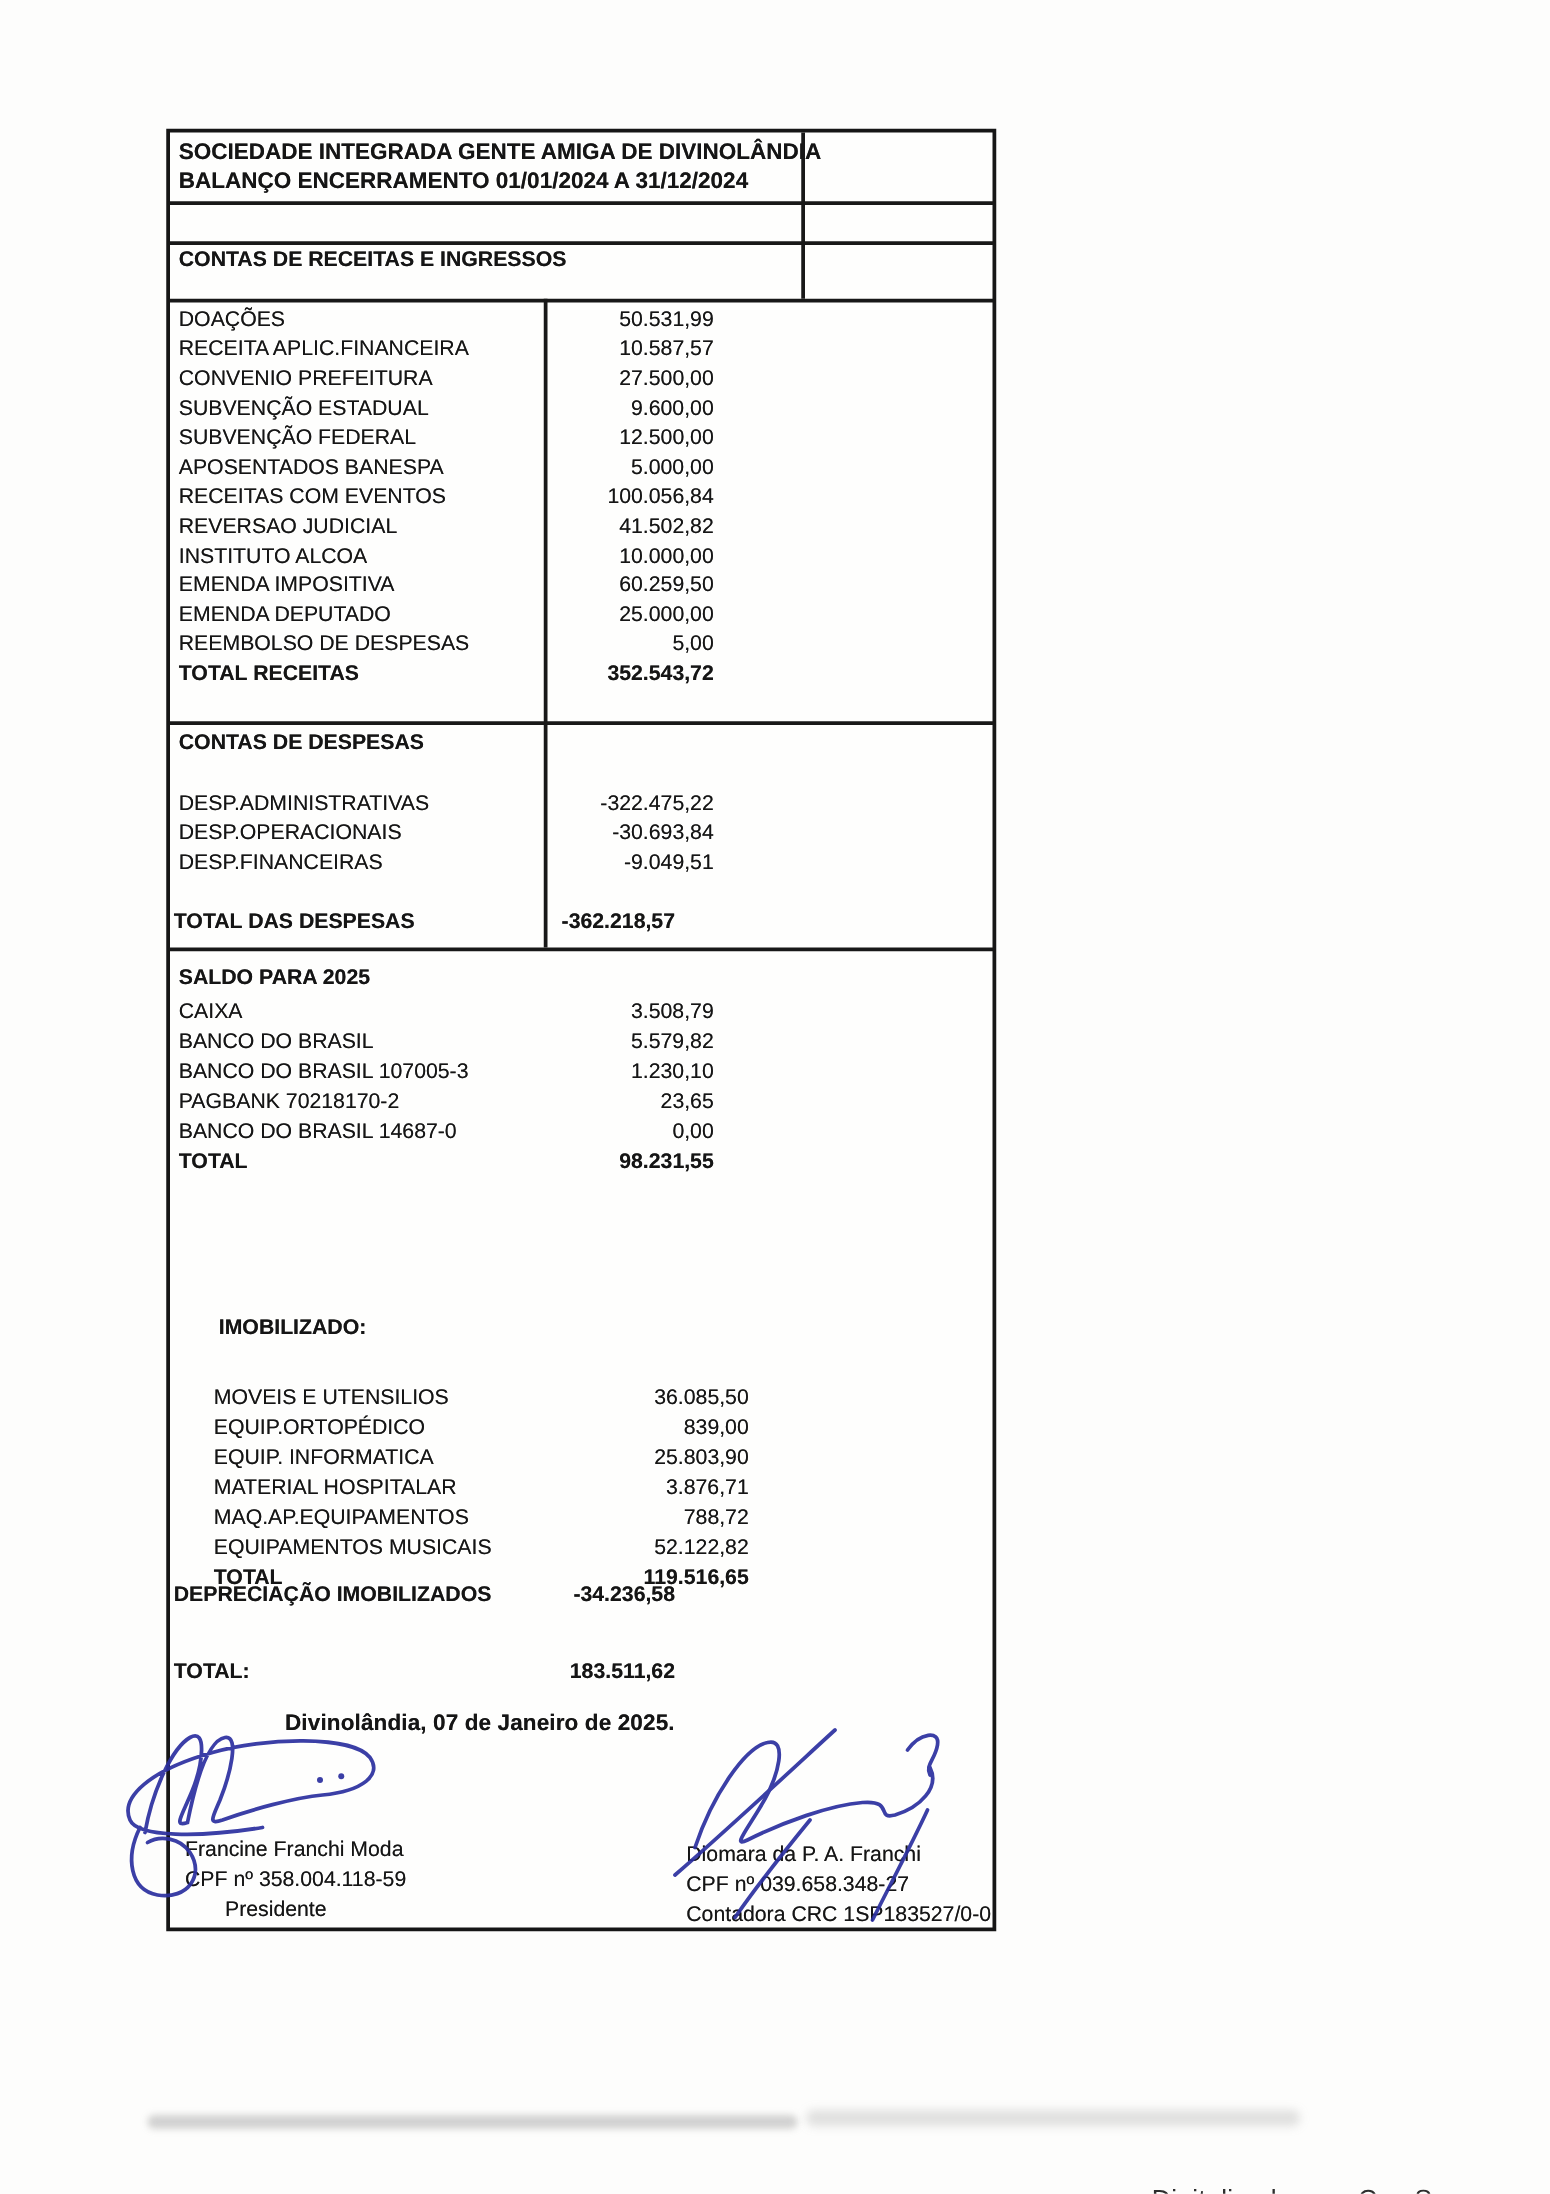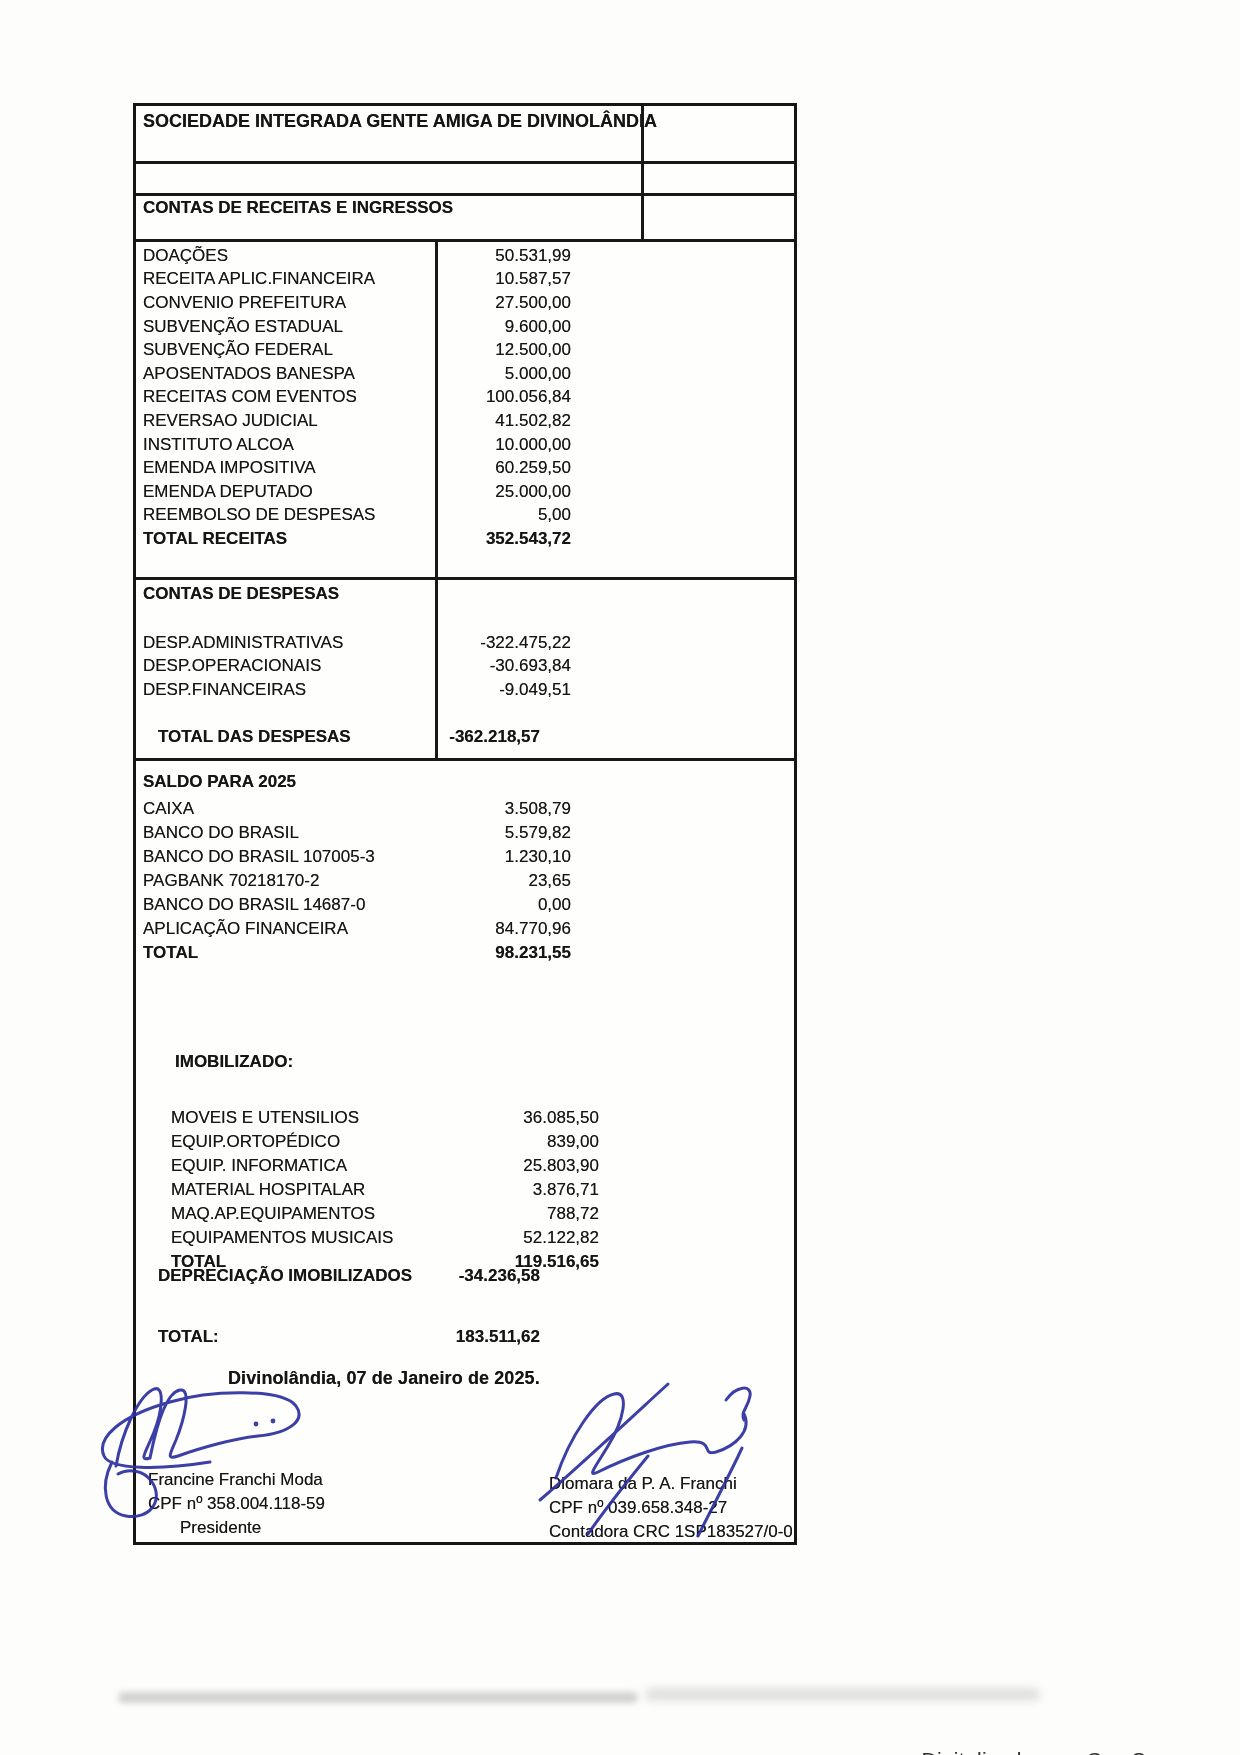--- a/index.html
+++ b/index.html
@@ -27,21 +27,21 @@
   .title1{left:7px;top:5px;font-size:18px;font-weight:700;}
   .title2{left:7px;top:28px;font-size:18px;font-weight:700;}
   .sec-head{left:7px;font-size:17px;font-weight:700;}
   .rows{position:absolute;left:0;right:0;}
   .row{display:flex;align-items:center;height:23.6px;font-size:17px;text-shadow:0 0 .4px rgba(0,0,0,.6);gap:31px;}
   .rows.h24 .row{height:24px;}
   .cell-label{flex:0 0 300px;padding-left:7px;white-space:nowrap;overflow:visible;}
   .cell-value{width:104px;text-align:right;white-space:nowrap;}
   .row.bold{font-weight:700;}
   .single-row{position:absolute;left:0;right:0;display:flex;align-items:center;height:24px;font-size:17px;text-shadow:0 0 .4px rgba(0,0,0,.6);}
-  .single-row .cell-label{padding-left:22px;}
+  .single-row .cell-label{padding-left:3px;}
   .date-line{left:92px;top:1262px;font-size:18px;font-weight:700;letter-spacing:.1px;}
   .sig-block{position:absolute;font-size:17px;line-height:24px;text-shadow:0 0 .4px rgba(0,0,0,.6);}
   .sig-left{left:12px;top:1362px;}
   .sig-right{left:413px;top:1366px;}
   .sig-role{padding-left:32px;}
   
   .smudge{position:absolute;border-radius:6px;}
   .smudge1{left:118px;top:1692px;width:520px;height:11px;background:rgba(110,110,110,.30);filter:blur(3px);}
   .smudge2{left:645px;top:1688px;width:395px;height:13px;background:rgba(125,125,125,.22);filter:blur(4px);}
   .scanner-note{
@@ -52,20 +52,21 @@
   .sig-svg{position:absolute;inset:0;pointer-events:none;}
 </style>
 </head>
 <body>
 
 <div class="page">
 
   <div class="doc-box">
 
     <div class="txt title1">SOCIEDADE INTEGRADA GENTE AMIGA DE DIVINOLÂNDIA</div>
+    <div class="txt title2">BALANÇO ENCERRAMENTO 01/01/2024 A 31/12/2024</div>
     <div class="hline" style="top:55px;"></div>
     <div class="hline" style="top:87px;"></div>
     <div class="vline" style="left:505px;top:0;height:133px;"></div>
 
     <div class="txt sec-head" style="top:92px;">CONTAS DE RECEITAS E INGRESSOS</div>
     <div class="hline" style="top:133px;"></div>
     <div class="vline" style="left:299px;top:133px;height:519px;"></div>
 
     <div class="rows" style="top:138px;">
 
@@ -186,24 +187,20 @@
         <div class="row">
           <span class="cell-label">PAGBANK 70218170-2</span>
           <span class="cell-value">23,65</span>
         </div>
 
         <div class="row">
           <span class="cell-label">BANCO DO BRASIL 14687-0</span>
           <span class="cell-value">0,00</span>
         </div>
 
-        <div class="row">
-          <span class="cell-label">APLICAÇÃO FINANCEIRA</span>
-          <span class="cell-value">84.770,96</span>
-        </div>
 
         <div class="row bold">
           <span class="cell-label">TOTAL</span>
           <span class="cell-value">98.231,55</span>
         </div>
 
     </div>
 
     <div class="txt sec-head" style="top:946px;margin-left:32px;">IMOBILIZADO:</div>
     <div class="rows h24" style="top:1000px;margin-left:28px;">

